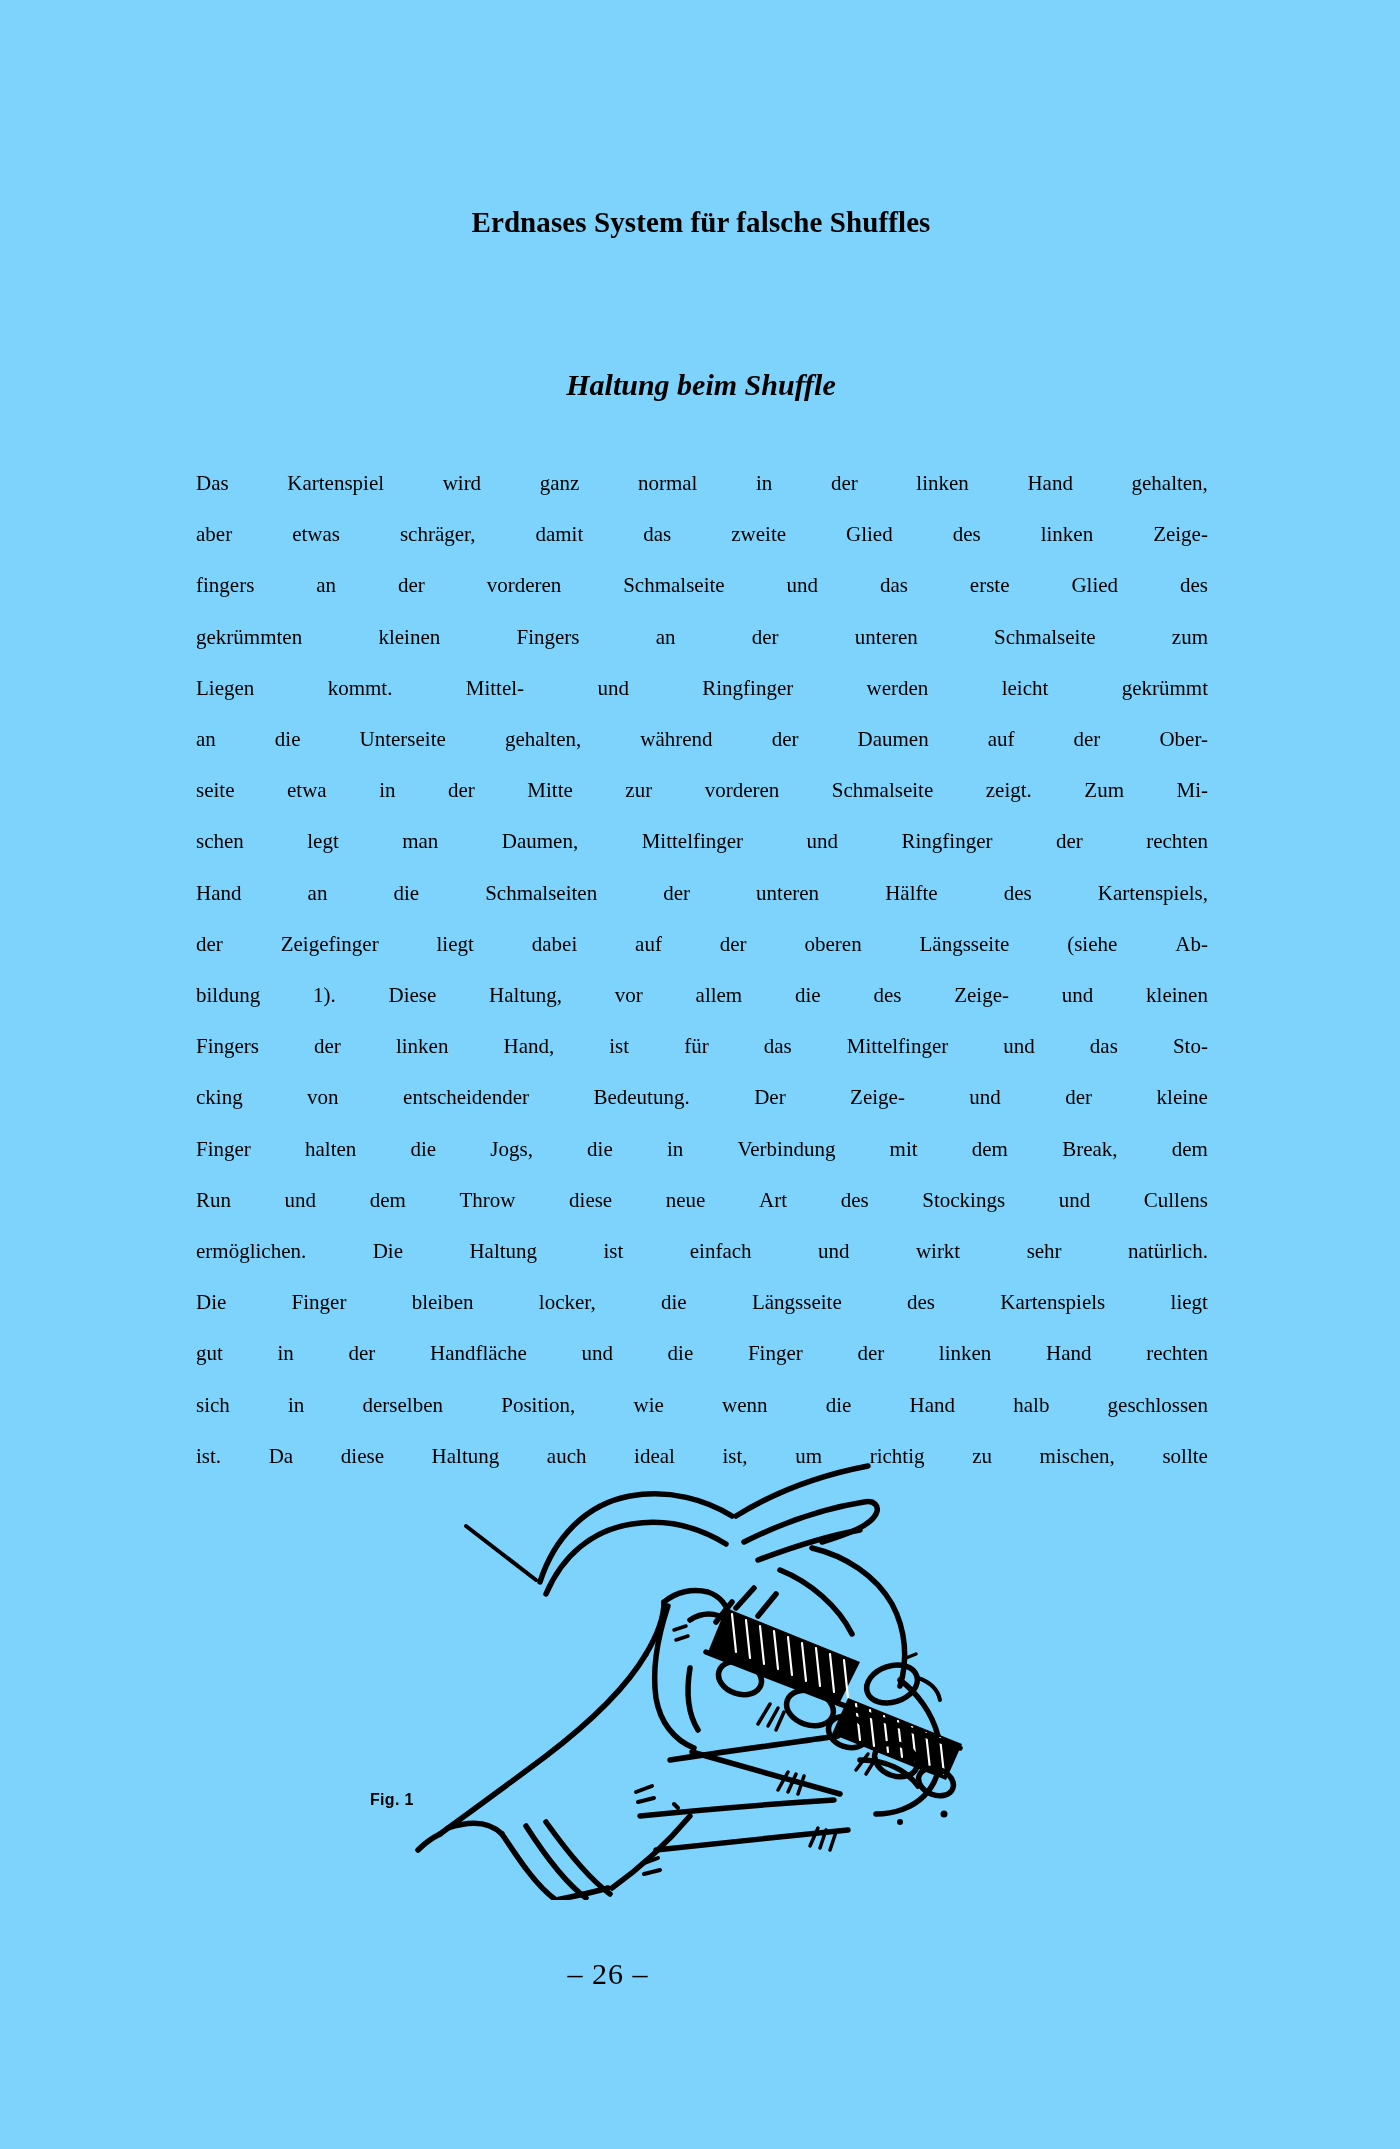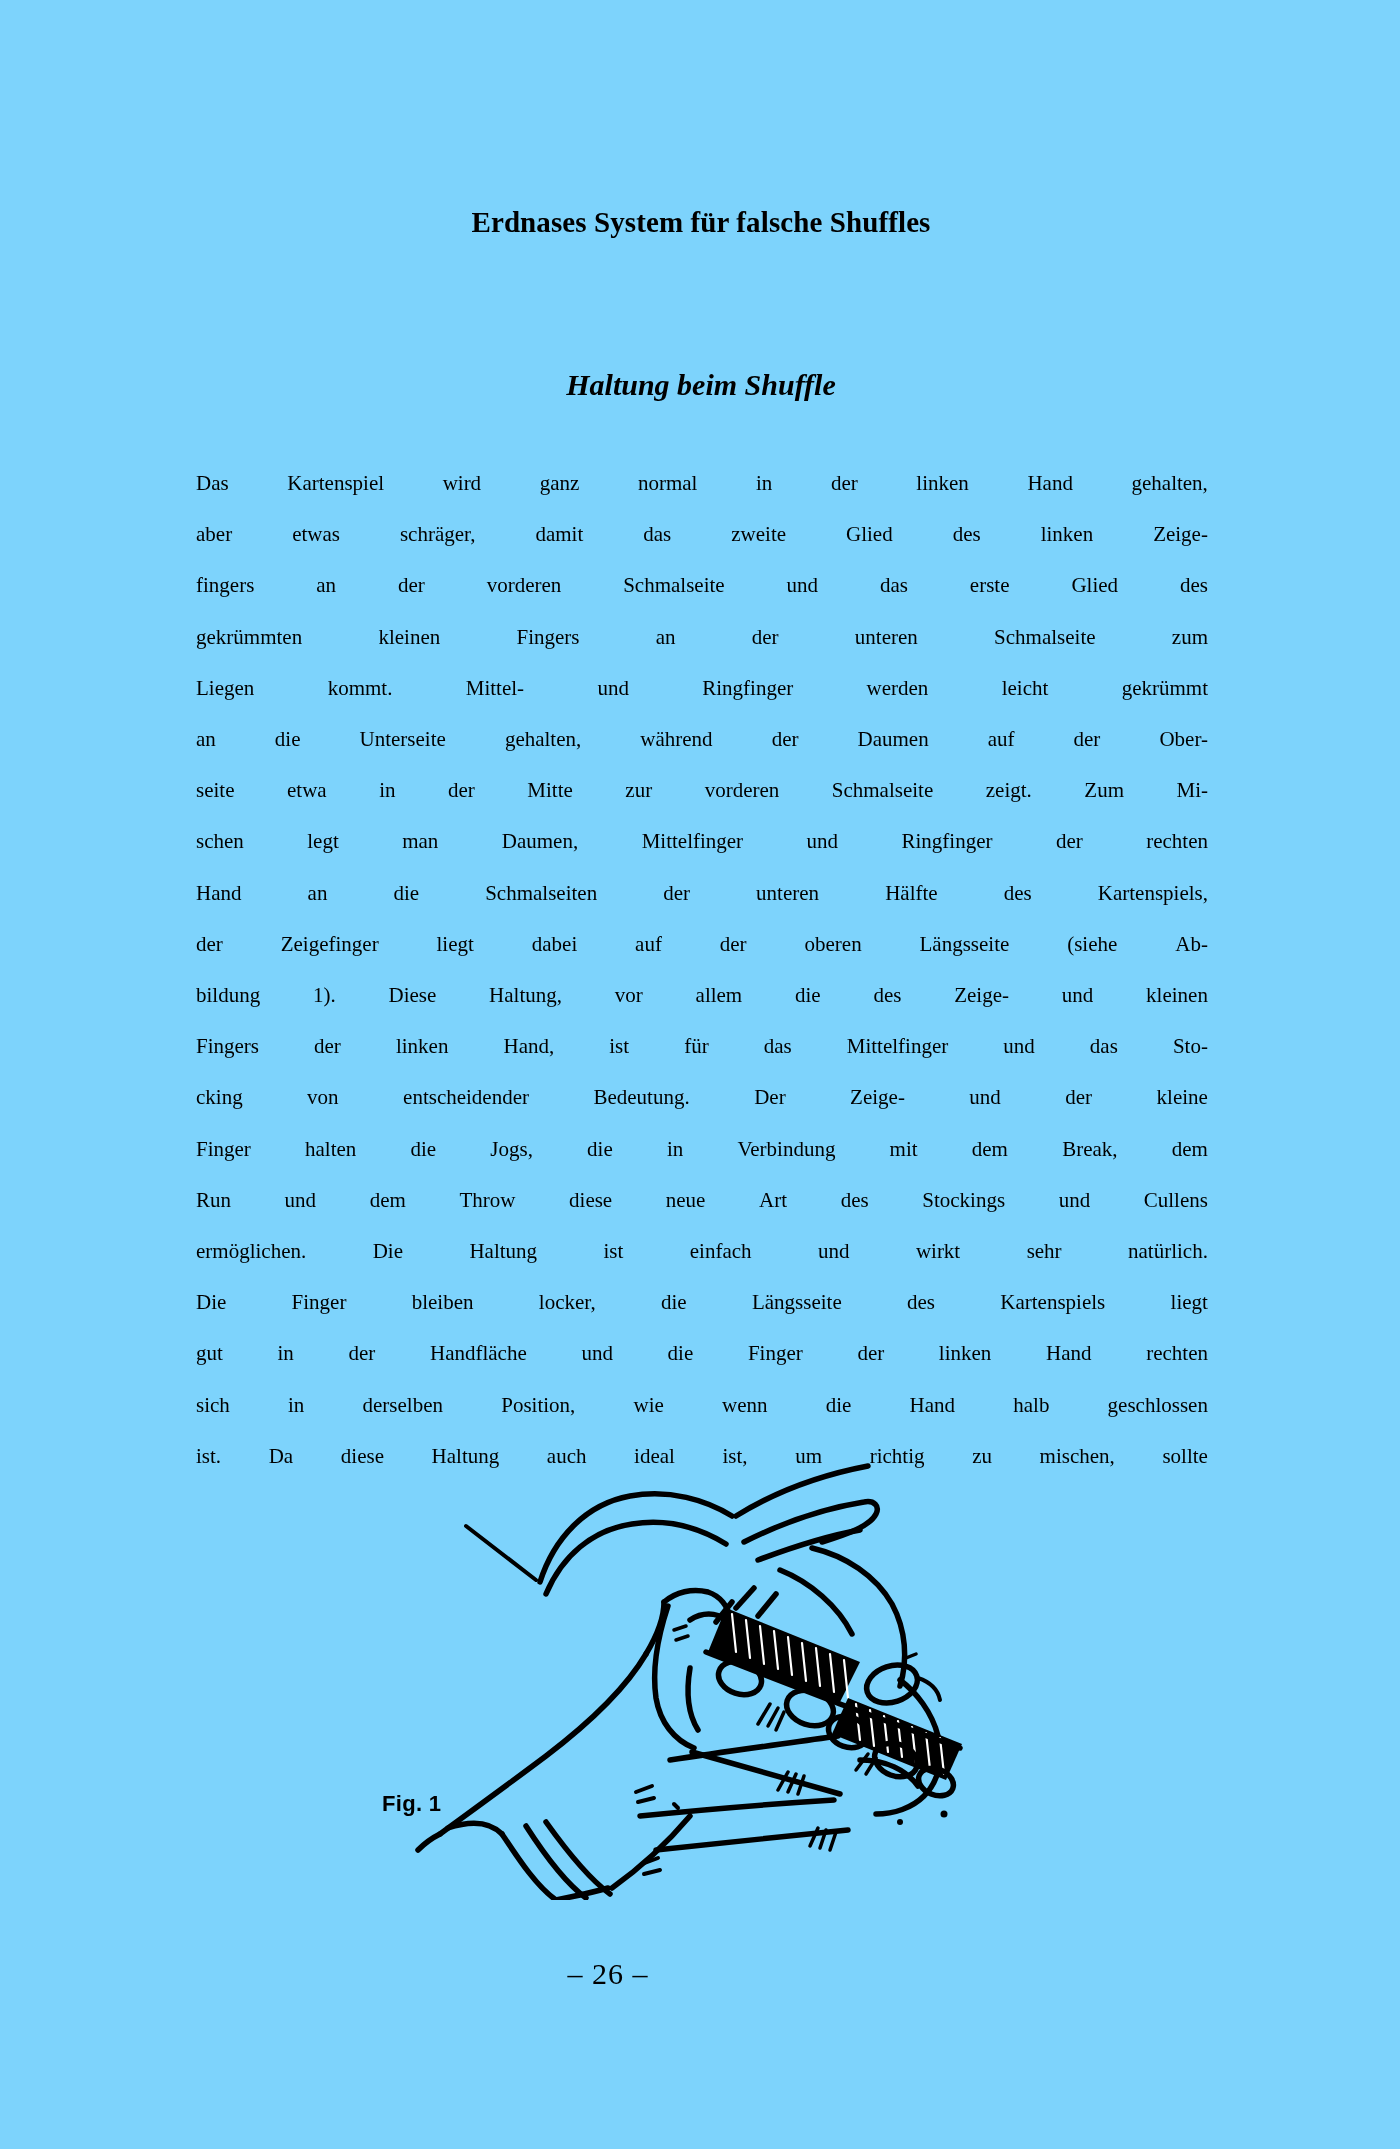--- a/index.html
+++ b/index.html
@@ -85,23 +85,22 @@
     top: 0;
     width: 700px;
     height: 470px;
   }
   .fig-caption {
     position: absolute;
     left: 370px;
     top: 1791px;
     font-family: "Liberation Sans", "DejaVu Sans", sans-serif;
     font-weight: bold;
-    font-size: 22px;
+    font-size: 16px;
     letter-spacing: 0.3px;
-    margin-left: 12px;
   }
 
   
   .folio {
     position: absolute;
     left: 0;
     top: 1957px;
     width: 1216px;
     text-align: center;
     font-size: 30px;

